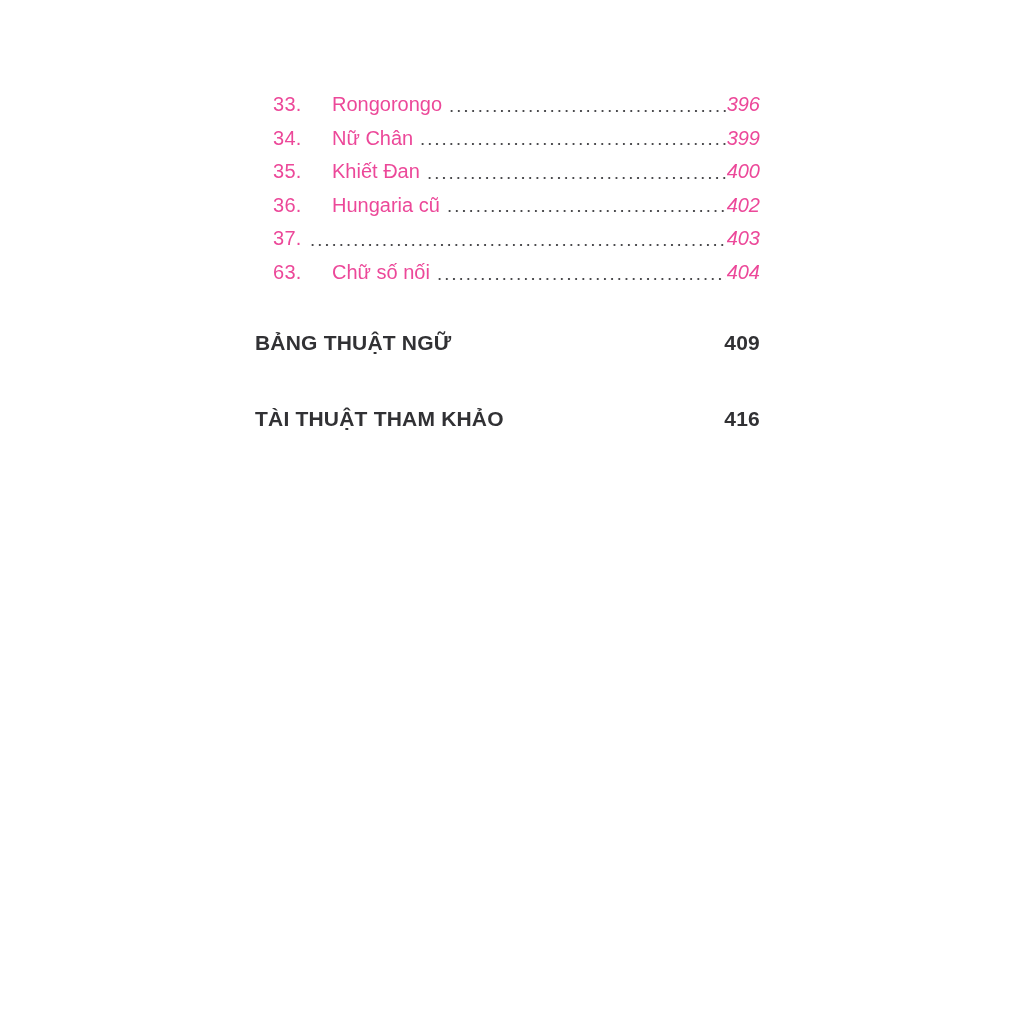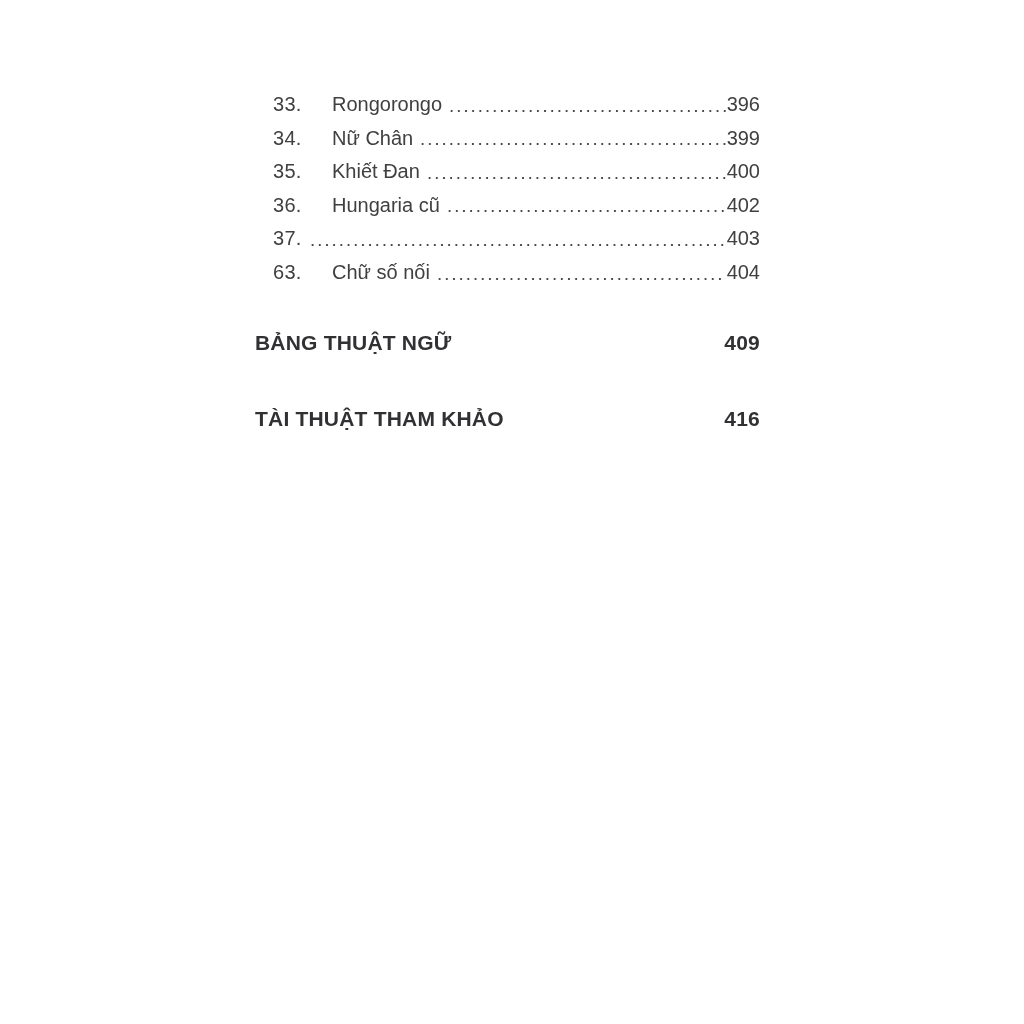--- a/index.html
+++ b/index.html
@@ -22,21 +22,21 @@
     top: 88px;
     left: 255px;
     right: 264px;
   }
   .toc-row {
     display: flex;
     align-items: flex-start;
     height: 33.6px;
     line-height: 33.6px;
     font-size: 20px;
-    color: #404040;
+    color: #ec4899;
     padding-left: 18px;
   }
   .toc-row .num {
     width: 34px;
     flex: 0 0 34px;
     letter-spacing: 0.3px;
   }
   .toc-row .label {
     white-space: nowrap;
     padding-right: 4px;
@@ -49,20 +49,21 @@
     margin-bottom: 9px;
     margin-right: 1px;
     background-image: radial-gradient(circle, #4a4a4d 1.15px, rgba(0,0,0,0) 1.45px);
     background-size: 7.2px 4px;
     background-repeat: repeat-x;
     background-position: 2px 50%;
   }
   .toc-row .pg {
     flex: 0 0 auto;
     text-align: right;
+    font-style: italic;
   }
   .section-row {
     position: absolute;
     left: 255px;
     right: 264px;
     height: 26px;
     line-height: 26px;
     display: flex;
     justify-content: space-between;
     align-items: flex-end;

